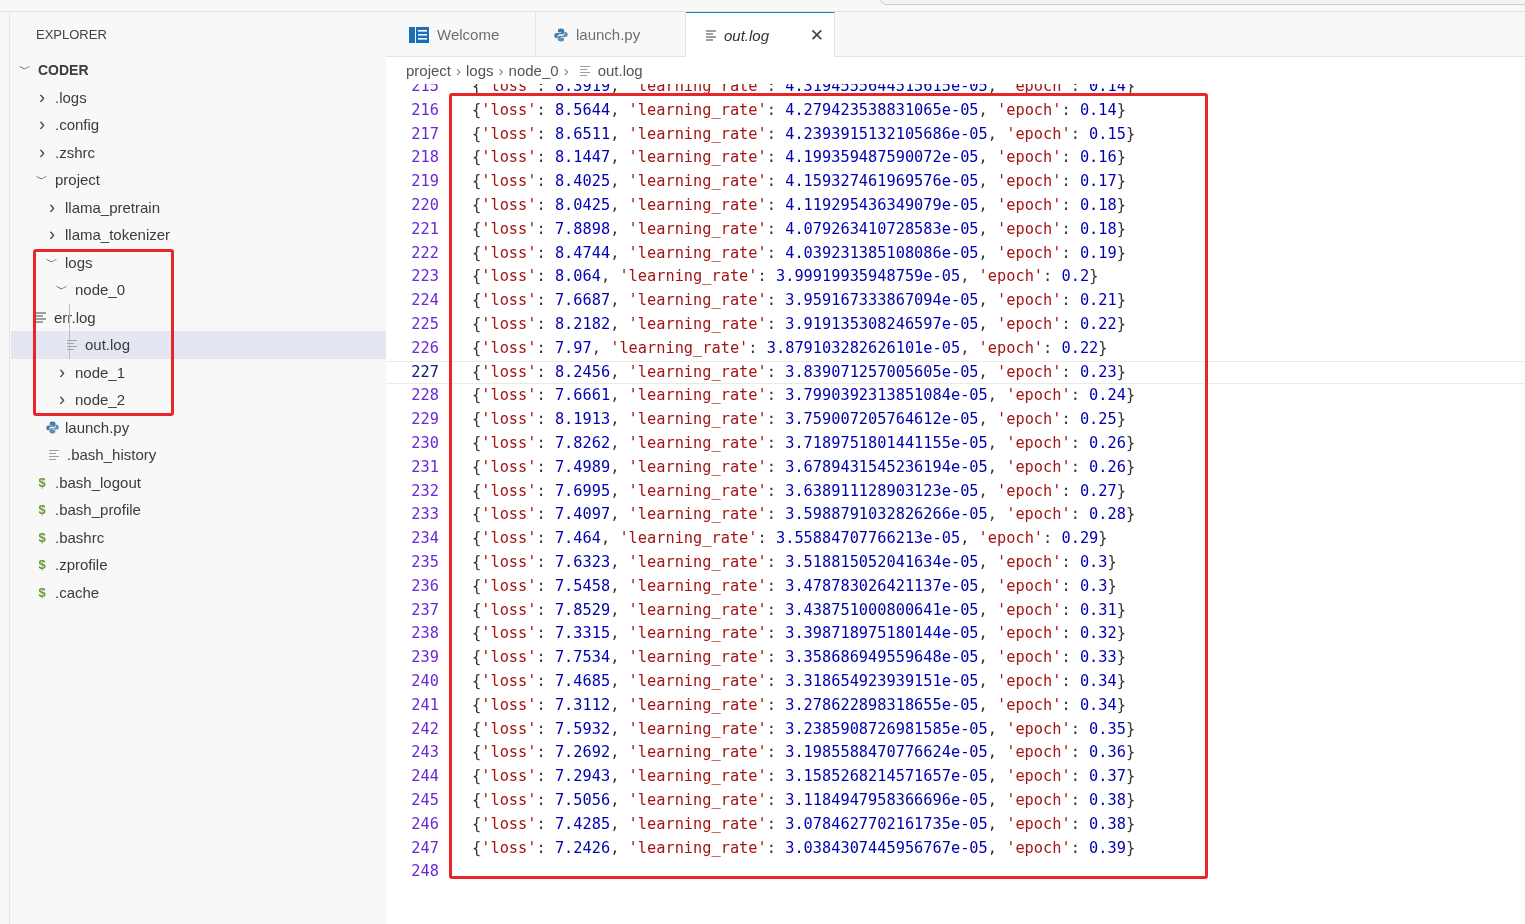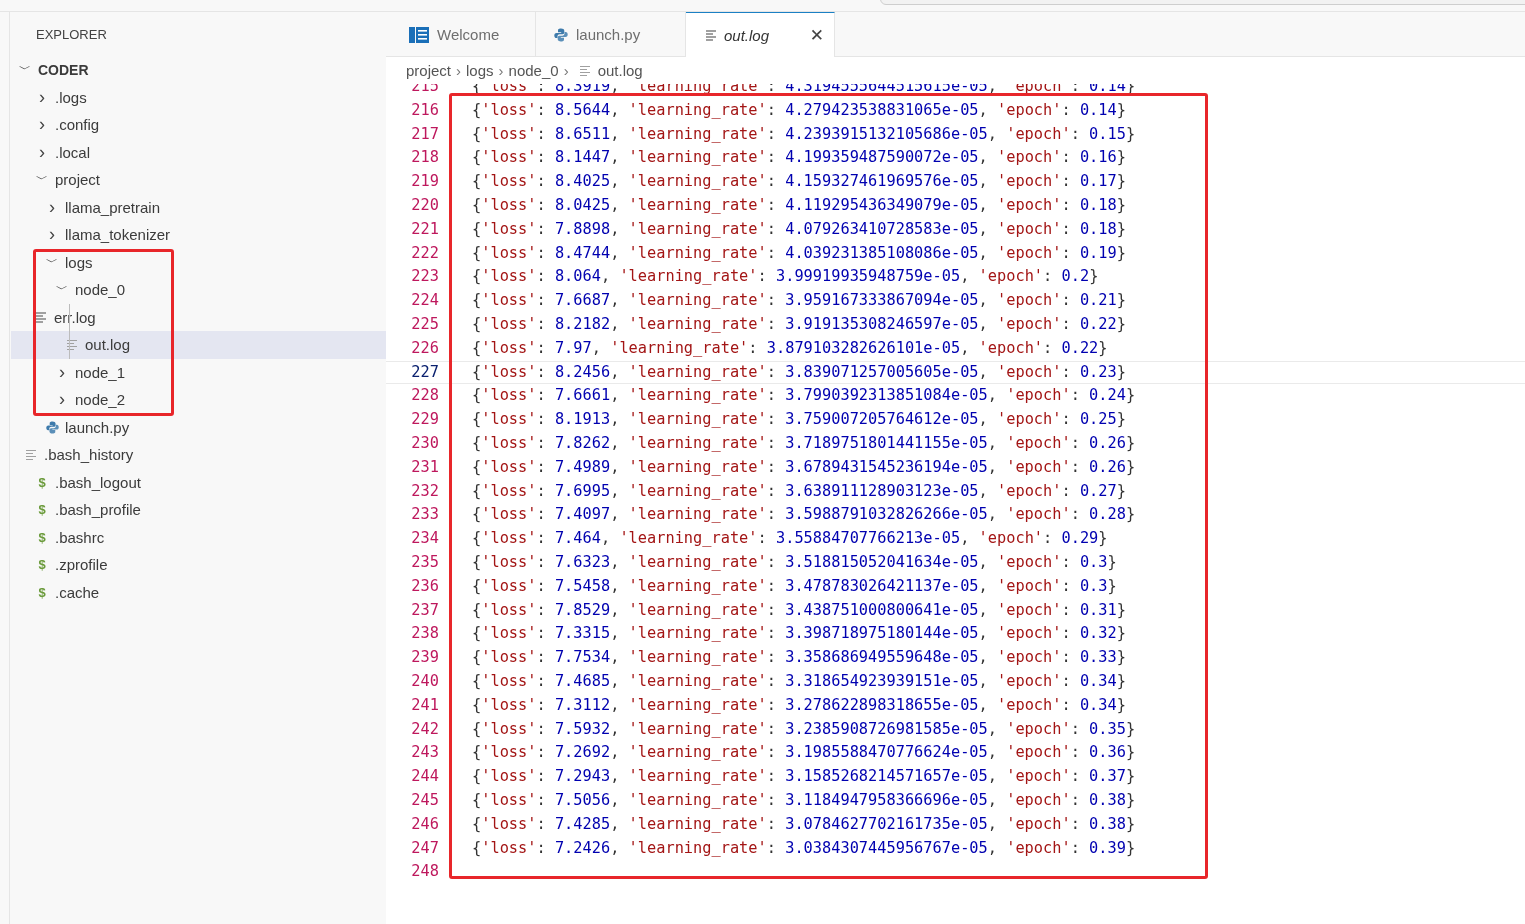--- a/index.html
+++ b/index.html
@@ -23,21 +23,21 @@
   .tabs { position: absolute; left: 386px; top: 12px; width: 1139px; height: 45px; background: #f8f8f8; border-bottom: 1px solid #e5e5e5; display: flex; }
   .tab { height: 45px; display: flex; align-items: center; padding-left: 23px; font-size: 15px; color: #6e6e6e; border-right: 1px solid #e5e5e5; cursor: pointer; }
   .tab.active { background: #ffffff; border-top: 1px solid #1b80c4; color: #333; font-style: italic; }
   .tab .ticon { margin-right: 8px; display: inline-flex; align-items: center; }
   .tab .close { margin-left: auto; margin-right: 10px; font-style: normal; font-size: 17px; color: #444; cursor: pointer; }
   .breadcrumb { position: absolute; left: 386px; top: 57px; width: 1139px; height: 27px; background: #fff; display: flex; align-items: center; padding-left: 20px; font-size: 15px; color: #555; }
   .breadcrumb .sep { margin: 0 5px; color: #777; }
   .editor { position: absolute; left: 386px; top: 84px; width: 1139px; height: 840px; background: #fff; overflow: hidden; }
   .code-line { position: absolute; left: 0; width: 1139px; height: 23.8px; font-family: "DejaVu Sans Mono", monospace; font-size: 15.3px; line-height: 23.8px; white-space: pre; }
   .code-line.current { border-top: 1px solid #eaeaea; border-bottom: 1px solid #eaeaea; line-height: 21.8px; }
-  .ln { position: absolute; left: 0; width: 53px; text-align: right; color: #be185d; }
+  .ln { position: absolute; left: 0; width: 53px; text-align: right; color: #6d28d9; }
   .code-line.current .ln { color: #0b216f; }
   .code { position: absolute; left: 86px; color: #333; }
   .s { color: #a31515; }
   .num { color: #0000b0; }
   .redbox-code { position: absolute; left: 449px; top: 93px; width: 759px; height: 786px; border: 3px solid #e8262a; border-radius: 3px; pointer-events: none; }
 </style>
 </head>
 <body>
 
 <div class="topbar">
@@ -58,21 +58,21 @@
       <div class="tree-row" style="padding-left: 24px;">
         <span class="chev" style="font-size: 18px;">›</span>
         <span>.logs</span>
       </div>
       <div class="tree-row" style="padding-left: 24px;">
         <span class="chev" style="font-size: 18px;">›</span>
         <span>.config</span>
       </div>
       <div class="tree-row" style="padding-left: 24px;">
         <span class="chev" style="font-size: 18px;">›</span>
-        <span>.local</span>
+        <span>.zshrc</span>
       </div>
       <div class="tree-row" style="padding-left: 24px;">
         <span class="chev">﹀</span>
         <span>project</span>
       </div>
       <div class="tree-row" style="padding-left: 34px;">
         <span class="chev" style="font-size: 18px;">›</span>
         <span>llama_pretrain</span>
       </div>
       <div class="tree-row" style="padding-left: 34px;">
@@ -121,21 +121,21 @@
       </div>
       <div class="tree-row" style="padding-left: 34px;">
         <span class="fileicon">
           <svg width="13" height="13" viewBox="0 0 14 14">
             <path d="M7 0.5c-3 0-3 1.3-3 2.2V4.3h3.2v0.6H2.5C1 4.9 0.3 6 0.3 7.4s0.7 2.6 2 2.6H3.5V8.4c0-1.2 1-2.1 2.1-2.1h3c1 0 1.7-0.8 1.7-1.7V2.7C10.3 1.4 9 0.5 7 0.5z" fill="#3d7aab"></path>
             <path d="M7 13.5c3 0 3-1.3 3-2.2V9.7H6.8V9.1h4.7c1.5 0 2.2-1.1 2.2-2.5s-0.7-2.6-2-2.6H10.5v1.6c0 1.2-1 2.1-2.1 2.1h-3c-1 0-1.7 0.8-1.7 1.7v1.9C3.7 12.6 5 13.5 7 13.5z" fill="#5b8fb8"></path>
           </svg>
         </span>
         <span>launch.py</span>
       </div>
-      <div class="tree-row" style="padding-left: 13px;">
+      <div class="tree-row" style="padding-left: 36px;">
         <span class="fileicon">
           <span class="lines-icon">
             <i style="top:0;width:10px"></i>
             <i style="top:3px;width:7px"></i>
             <i style="top:6px;width:10px"></i>
             <i style="top:9px;width:7px"></i>
           </span>
         </span>
         <span>.bash_history</span>
       </div>

